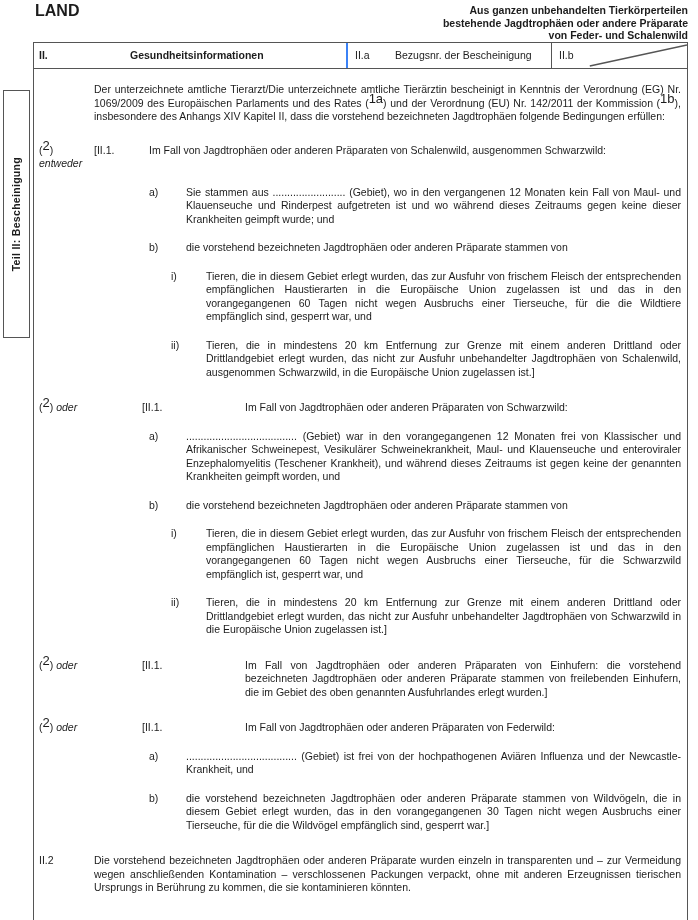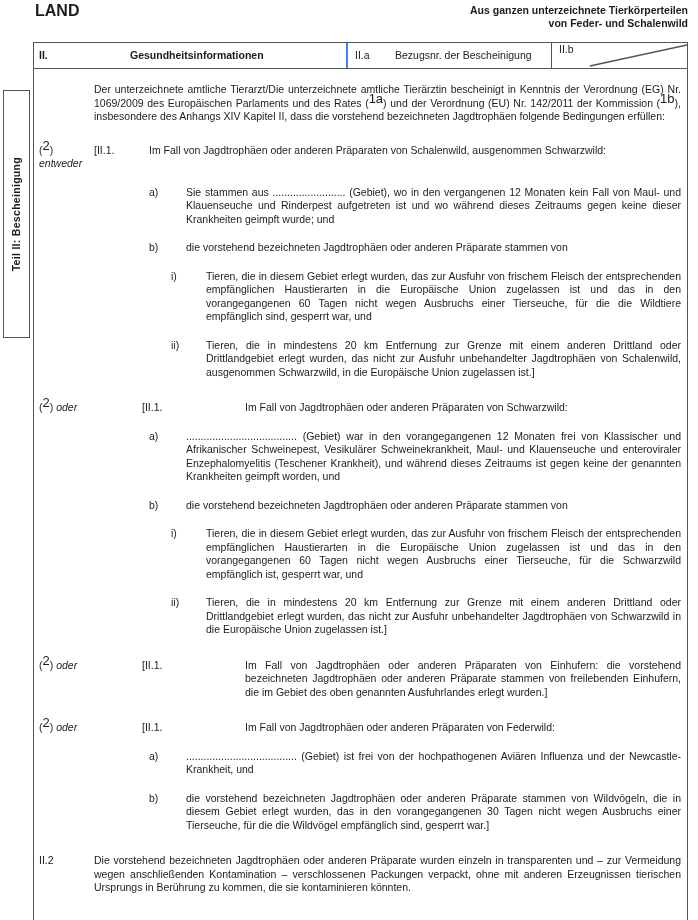--- a/index.html
+++ b/index.html
@@ -32,39 +32,40 @@
   .cert-table {
     position:absolute; left:33px; top:42px; width:655px; height:878px;
     border:1px solid #555; border-bottom:none;
   }
   .thead { display:flex; border-bottom:1px solid #555; height:26px; }
   .thead .c1 { width:312px; display:flex; align-items:center; padding-left:5px; }
   .thead .c1 .no { font-weight:bold; width:55px; }
   .thead .c1 .t  { font-weight:bold;margin-left:36px; }
   .thead .c2 { width:205px; border-left:2px solid #3b82f6; display:flex; align-items:center; padding-left:7px; }
   .thead .c2 .no { width:40px; }
-  .thead .c3 { flex:1; border-left:1px solid #555; position:relative; display:flex; align-items:flex-start; padding-left:7px; }
+  .thead .c3 { flex:1; border-left:1px solid #555; position:relative; display:flex; align-items:center; padding-left:7px; }
   .thead .c3 svg { position:absolute; inset:0; width:100%; height:100%; }
 
   .tbody { padding-bottom:10px; }
   .intro { margin:14px 6px 0 60px; }
 
   .sec-row { display:grid; grid-template-columns:55px 55px 1fr; margin:20px 6px 0 0; padding-left:5px; }
   .sec-row.tight { margin-top:22px;gap:48px; }
   .item    { display:grid; grid-template-columns:37px 1fr; margin:15px 6px 0 115px; }
   .subitem { display:grid; grid-template-columns:35px 1fr; margin:15px 6px 0 137px; }
   .closing { display:grid; grid-template-columns:55px 1fr; margin:22px 6px 0 0; padding-left:5px; }
 </style>
 </head>
 <body>
 
 <div class="page-head">
   <div class="country">LAND</div>
   <div class="doc-title">
-    <div>Aus ganzen unterzeichnete Tierkörperteilen</div>
+    <div>Aus ganzen unbehandelten Tierkörperteilen</div>
+    <div>bestehende Jagdtrophäen oder andere Präparate</div>
     <div>von Feder- und Schalenwild</div>
   </div>
 </div>
 
 <div class="side-tab">
   <span>Teil II: Bescheinigung</span>
 </div>
 
 <div class="cert-table">
 

